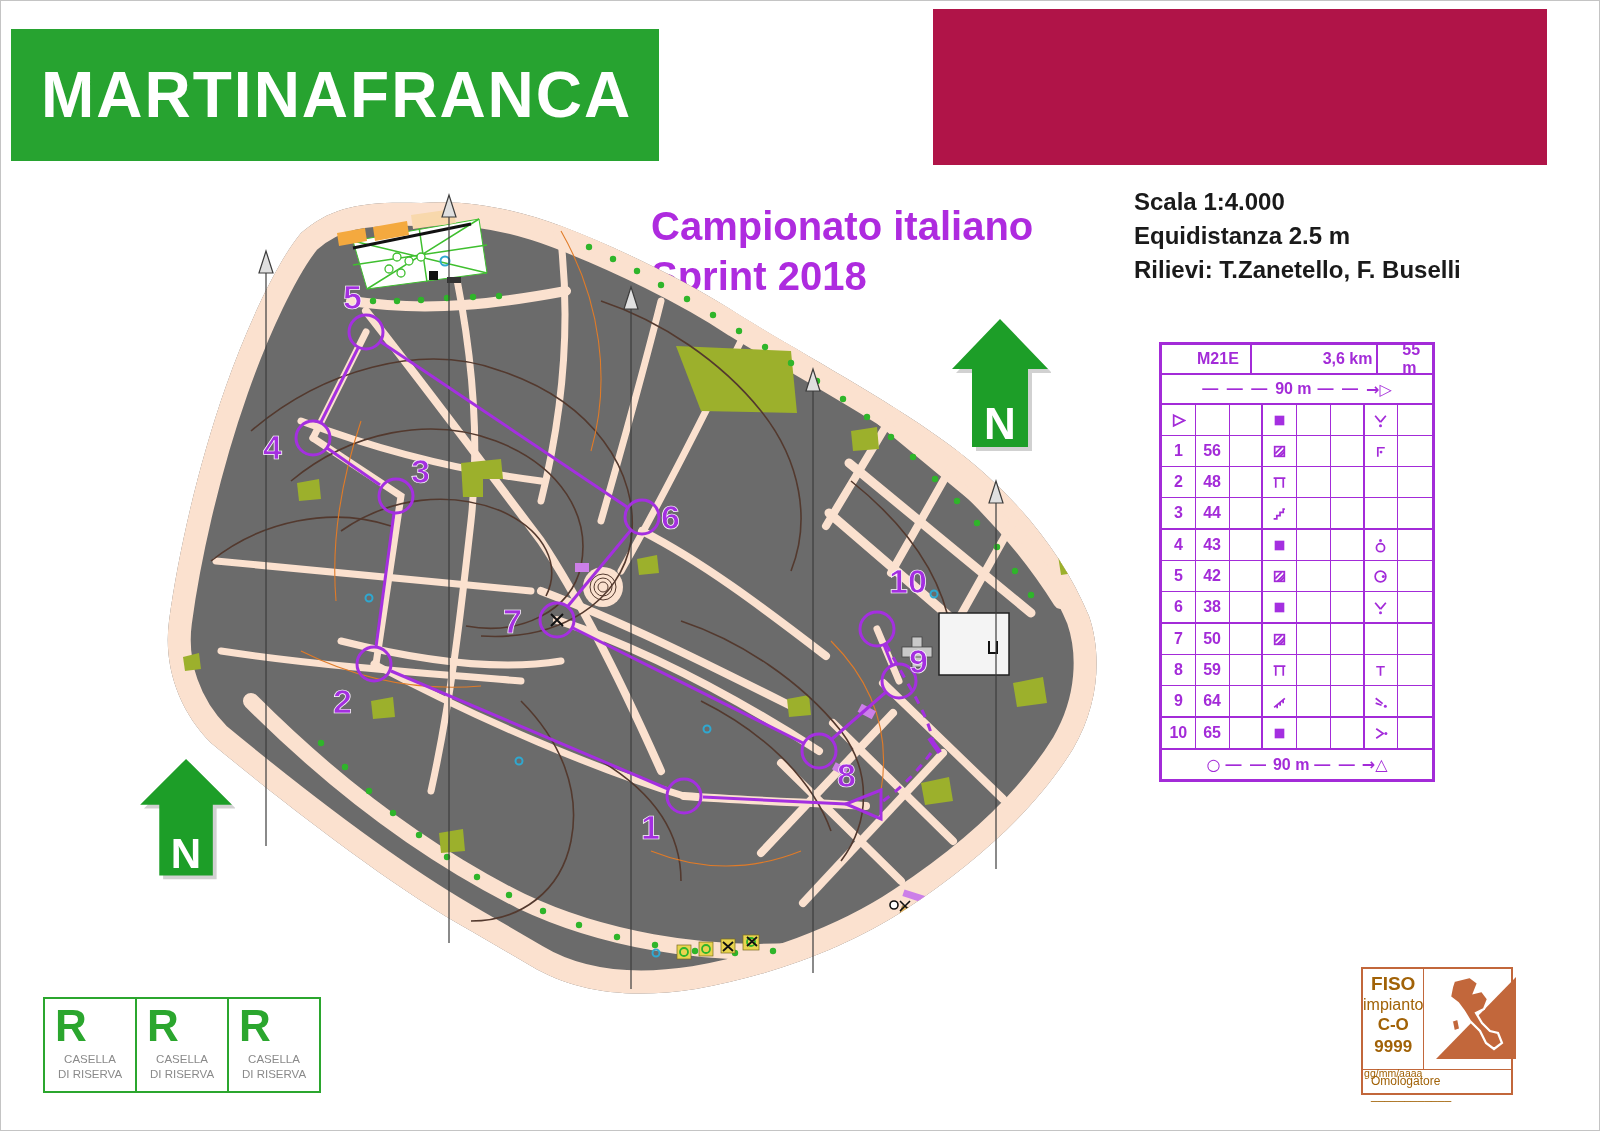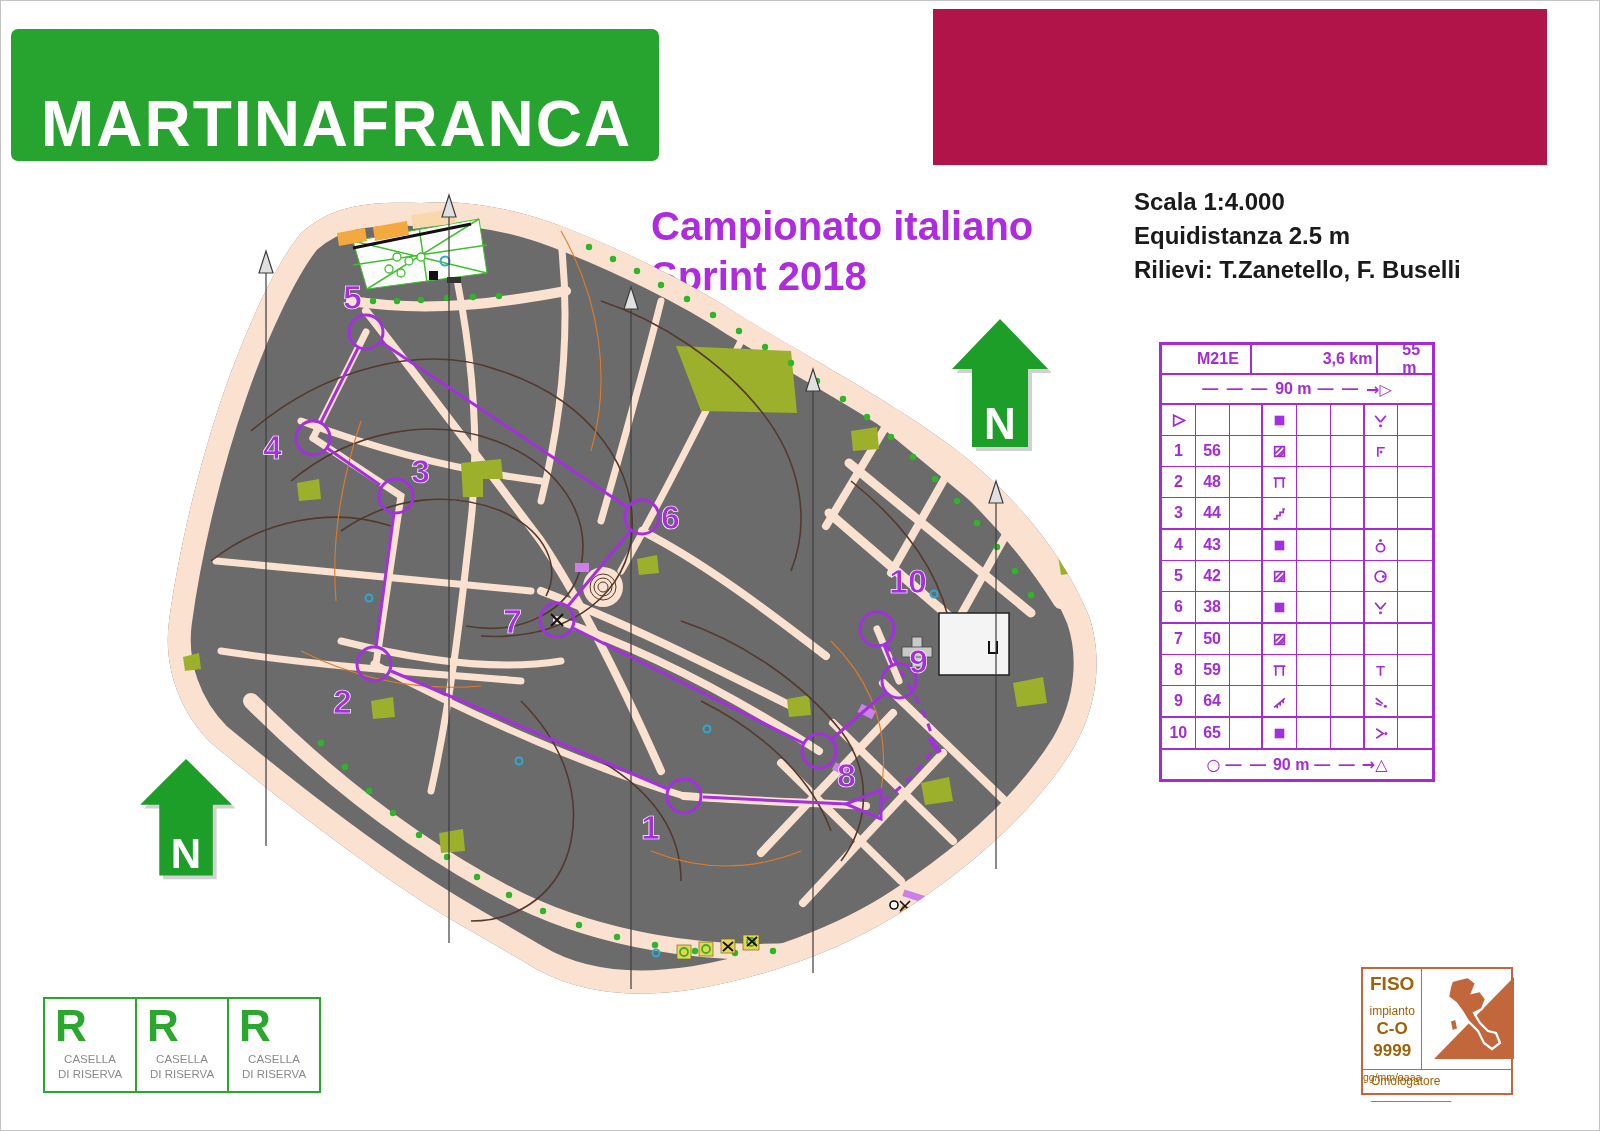--- a/index.html
+++ b/index.html
@@ -1,21 +1,21 @@
 <!DOCTYPE html>
 <html><head>
 <meta charset="utf-8">
 <style>
   html,body{margin:0;padding:0;background:#fff;}
   #page{position:relative;width:1598px;height:1129px;background:#ffffff;
         border:1px solid #c4c4c4;overflow:hidden;
         font-family:"Liberation Sans",sans-serif;}
   
   #title-banner{position:absolute;left:10px;top:28px;width:648px;height:132px;
-        background:#27a330;display:flex;align-items:flex-end;border-radius:7px;}
+        background:#27a330;display:flex;align-items:center;}
   #title-banner .t{color:#fff;font-weight:bold;font-size:64px;letter-spacing:2px;padding-left:30px;}
   #accent-banner{position:absolute;left:932px;top:8px;width:614px;height:156px;background:#b01448;}
   
   #event-title{position:absolute;left:650px;top:200px;color:#ae2bdf;font-weight:bold;
         font-size:40px;line-height:1.25;}
   
   #map-info{position:absolute;left:1133px;top:184px;color:#1a1a1a;font-weight:bold;
         font-size:24px;line-height:1.42;}
   
   .north{position:absolute;}
@@ -50,21 +50,21 @@
         position:relative;}
   .rbox .r{color:#2ba62e;font-weight:bold;font-size:44px;position:absolute;left:10px;top:2px;}
   .rbox .cap{position:absolute;bottom:8px;left:0;width:100%;text-align:center;
         color:#8a8a8a;font-size:11.5px;line-height:1.35;}
   
   #fiso{position:absolute;left:1360px;top:966px;width:152px;height:128px;background:#fff;
         border:2px solid #c2673b;color:#a16207;box-sizing:border-box;}
   #fiso .main{display:flex;height:100px;border-bottom:1.5px solid #c2673b;}
   #fiso .ltxt{width:66px;text-align:center;padding-top:4px;}
   #fiso .f1{font-weight:bold;font-size:19px;}
-  #fiso .f2{font-size:12px;margin-top:9px;}
+  #fiso .f2{font-size:16px;margin-top:1px;}
   #fiso .f3{font-weight:bold;font-size:17px;margin-top:1px;}
   #fiso .f4{font-weight:bold;font-size:17px;margin-top:2px;}
   #fiso .f5{font-size:10.5px;margin-top:10px;}
   #fiso .logo{flex:1;border-left:1.5px solid #c2673b;position:relative;}
   #fiso .omo{font-size:12px;padding:4px 0 0 8px;}
 </style>
 </head>
 <body>
 
 <div id="page">

